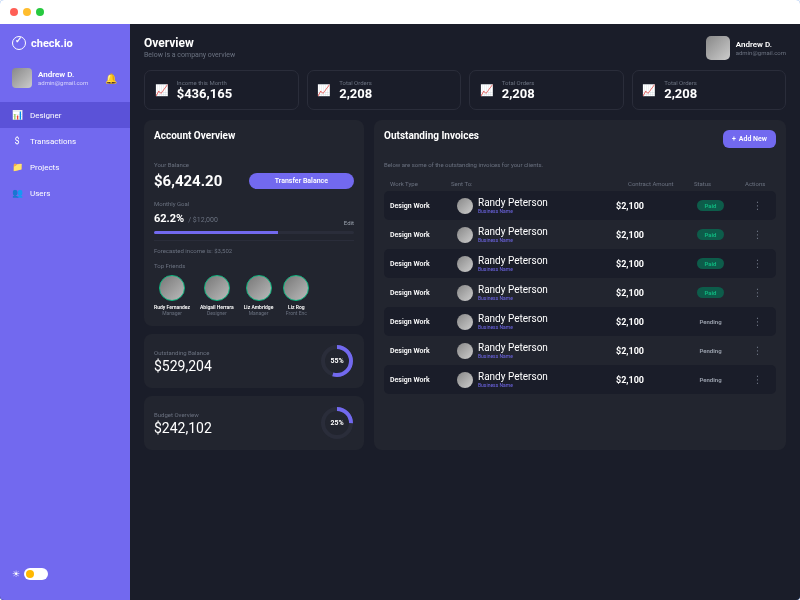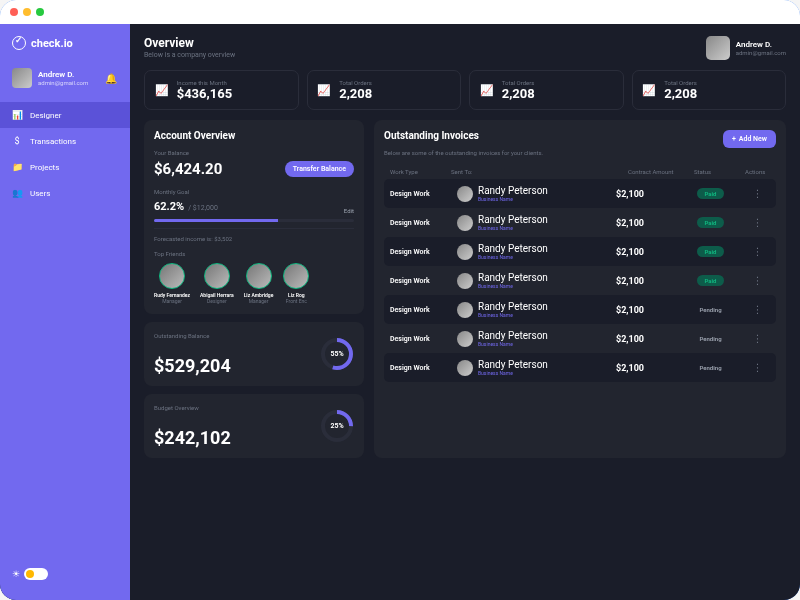--- a/index.html
+++ b/index.html
@@ -1,17 +1,17 @@
 <!DOCTYPE html>
 <html><head>
 <meta charset="utf-8">
 <style>
 *{margin:0;padding:0;box-sizing:border-box;font-family:-apple-system,BlinkMacSystemFont,"Segoe UI",Roboto,sans-serif}
 body{background:#f5f5f5;width:800px;height:600px;overflow:hidden}
-.browser{background:#3b82f6;border-radius:16px;overflow:hidden;height:100%;display:flex;flex-direction:column}
+.browser{background:#3b82f6;border-radius:4px;overflow:hidden;height:100%;display:flex;flex-direction:column}
 .browser-bar{height:24px;background:#fff;display:flex;align-items:center;padding:0 10px;gap:5px}
 .dot{width:8px;height:8px;border-radius:50%}
 .dot.r{background:#ff5f56}.dot.y{background:#ffbd2e}.dot.g{background:#27c93f}
 .app{flex:1;display:flex;background:#1a1d29;overflow:hidden}
 .sidebar{width:130px;background:#7269ef;display:flex;flex-direction:column;padding:12px 0;color:#fff;font-size:9px}
 .logo{display:flex;align-items:center;gap:5px;padding:0 12px 12px;font-weight:700;font-size:11px}
 .logo-icon{width:14px;height:14px;border:1.5px solid #fff;border-radius:50%;position:relative}
 .logo-icon:after{content:"✓";position:absolute;top:-2px;left:2px;font-size:9px}
 .user-block{display:flex;align-items:center;gap:6px;padding:6px 12px;margin-bottom:8px}
 .avatar-sm{width:20px;height:20px;border-radius:4px;background:linear-gradient(135deg,#888,#ccc)}
@@ -32,41 +32,41 @@
 .user-right{display:flex;align-items:center;gap:6px}
 .avatar-md{width:24px;height:24px;border-radius:5px;background:linear-gradient(135deg,#888,#ccc)}
 .stats{display:grid;grid-template-columns:repeat(4,1fr);gap:8px;margin-bottom:10px}
 .stat-card{border:1px solid #2a2d3a;border-radius:7px;padding:8px 10px;display:flex;align-items:center;gap:8px}
 .trend{color:#10b981;font-size:11px}
 .stat-label{font-size:6px;color:#6b7280}
 .stat-value{font-size:13px;font-weight:700}
 .content{display:grid;grid-template-columns:220px 1fr;gap:10px}
 .left-col{display:flex;flex-direction:column;gap:8px}
 .card{background:#22252f;border-radius:8px;padding:10px}
-.card-title{font-size:10px;font-weight:700;margin-bottom:8px}
+.card-title{font-size:10px;font-weight:700;margin-bottom:20px}
 .card-sub{font-size:6px;color:#6b7280}
 .balance-row{display:flex;justify-content:space-between;align-items:center;margin-top:4px}
 .balance{font-size:15px;font-weight:700}
-.btn-purple{background:#7269ef;color:#fff;border:none;border-radius:12px;padding:4px 8px;font-size:7px;font-weight:600;cursor:pointer}
+.btn-purple{background:#7269ef;color:#fff;border:none;border-radius:12px;padding:4px 26px;font-size:7px;font-weight:600;cursor:pointer}
 .goal-row{display:flex;justify-content:space-between;align-items:flex-end;margin-top:10px}
 .goal-val{font-size:11px;font-weight:700}
 .goal-total{font-size:7px;color:#6b7280}
 .edit{font-size:6px;color:#9ca3af;cursor:pointer}
 .progress{height:3px;background:#2a2d3a;border-radius:2px;margin-top:5px;overflow:hidden}
 .progress-fill{height:100%;background:#7269ef;width:62%}
 .forecast{font-size:6px;color:#6b7280;margin-top:6px;padding-top:6px;border-top:1px solid #2a2d3a}
 .friends-label{font-size:6px;color:#6b7280;margin-top:8px}
 .friends{display:flex;gap:10px;margin-top:6px;overflow:hidden}
 .friend{text-align:center;flex-shrink:0}
 .friend-av{width:26px;height:26px;border-radius:50%;border:1.5px solid #10b981;margin:0 auto 3px;background:linear-gradient(135deg,#777,#bbb)}
 .friend-name{font-size:5px;font-weight:600;white-space:nowrap}
 .friend-role{font-size:5px;color:#6b7280}
 .metric-card{display:flex;justify-content:space-between;align-items:center}
 .metric-label{font-size:6px;color:#6b7280}
-.metric-val{font-size:18px;font-weight:700;margin-top:16px}
+.metric-val{font-size:14px;font-weight:400;margin-top:2px}
 .ring{width:34px;height:34px;position:relative}
 .ring svg{transform:rotate(-90deg)}
 .ring-text{position:absolute;top:50%;left:50%;transform:translate(-50%,-50%);font-size:7px;font-weight:700}
 .inv-header{display:flex;justify-content:space-between;align-items:flex-start;margin-bottom:8px}
 .btn-add{background:#7269ef;color:#fff;border:none;border-radius:6px;padding:5px 9px;font-size:7px;font-weight:600;cursor:pointer;display:flex;align-items:center;gap:3px}
 .table-head{display:grid;grid-template-columns:55px 1fr 60px 45px 25px;gap:6px;font-size:6px;color:#6b7280;padding:4px 6px}
 .table-row{display:grid;grid-template-columns:55px 1fr 60px 45px 25px;gap:12px;align-items:center;padding:6px;border-radius:5px}
 .table-row:nth-child(odd){background:#1a1d29}
 .work-type{font-size:7px;font-weight:600}
 .sent-to{display:flex;align-items:center;gap:5px}

